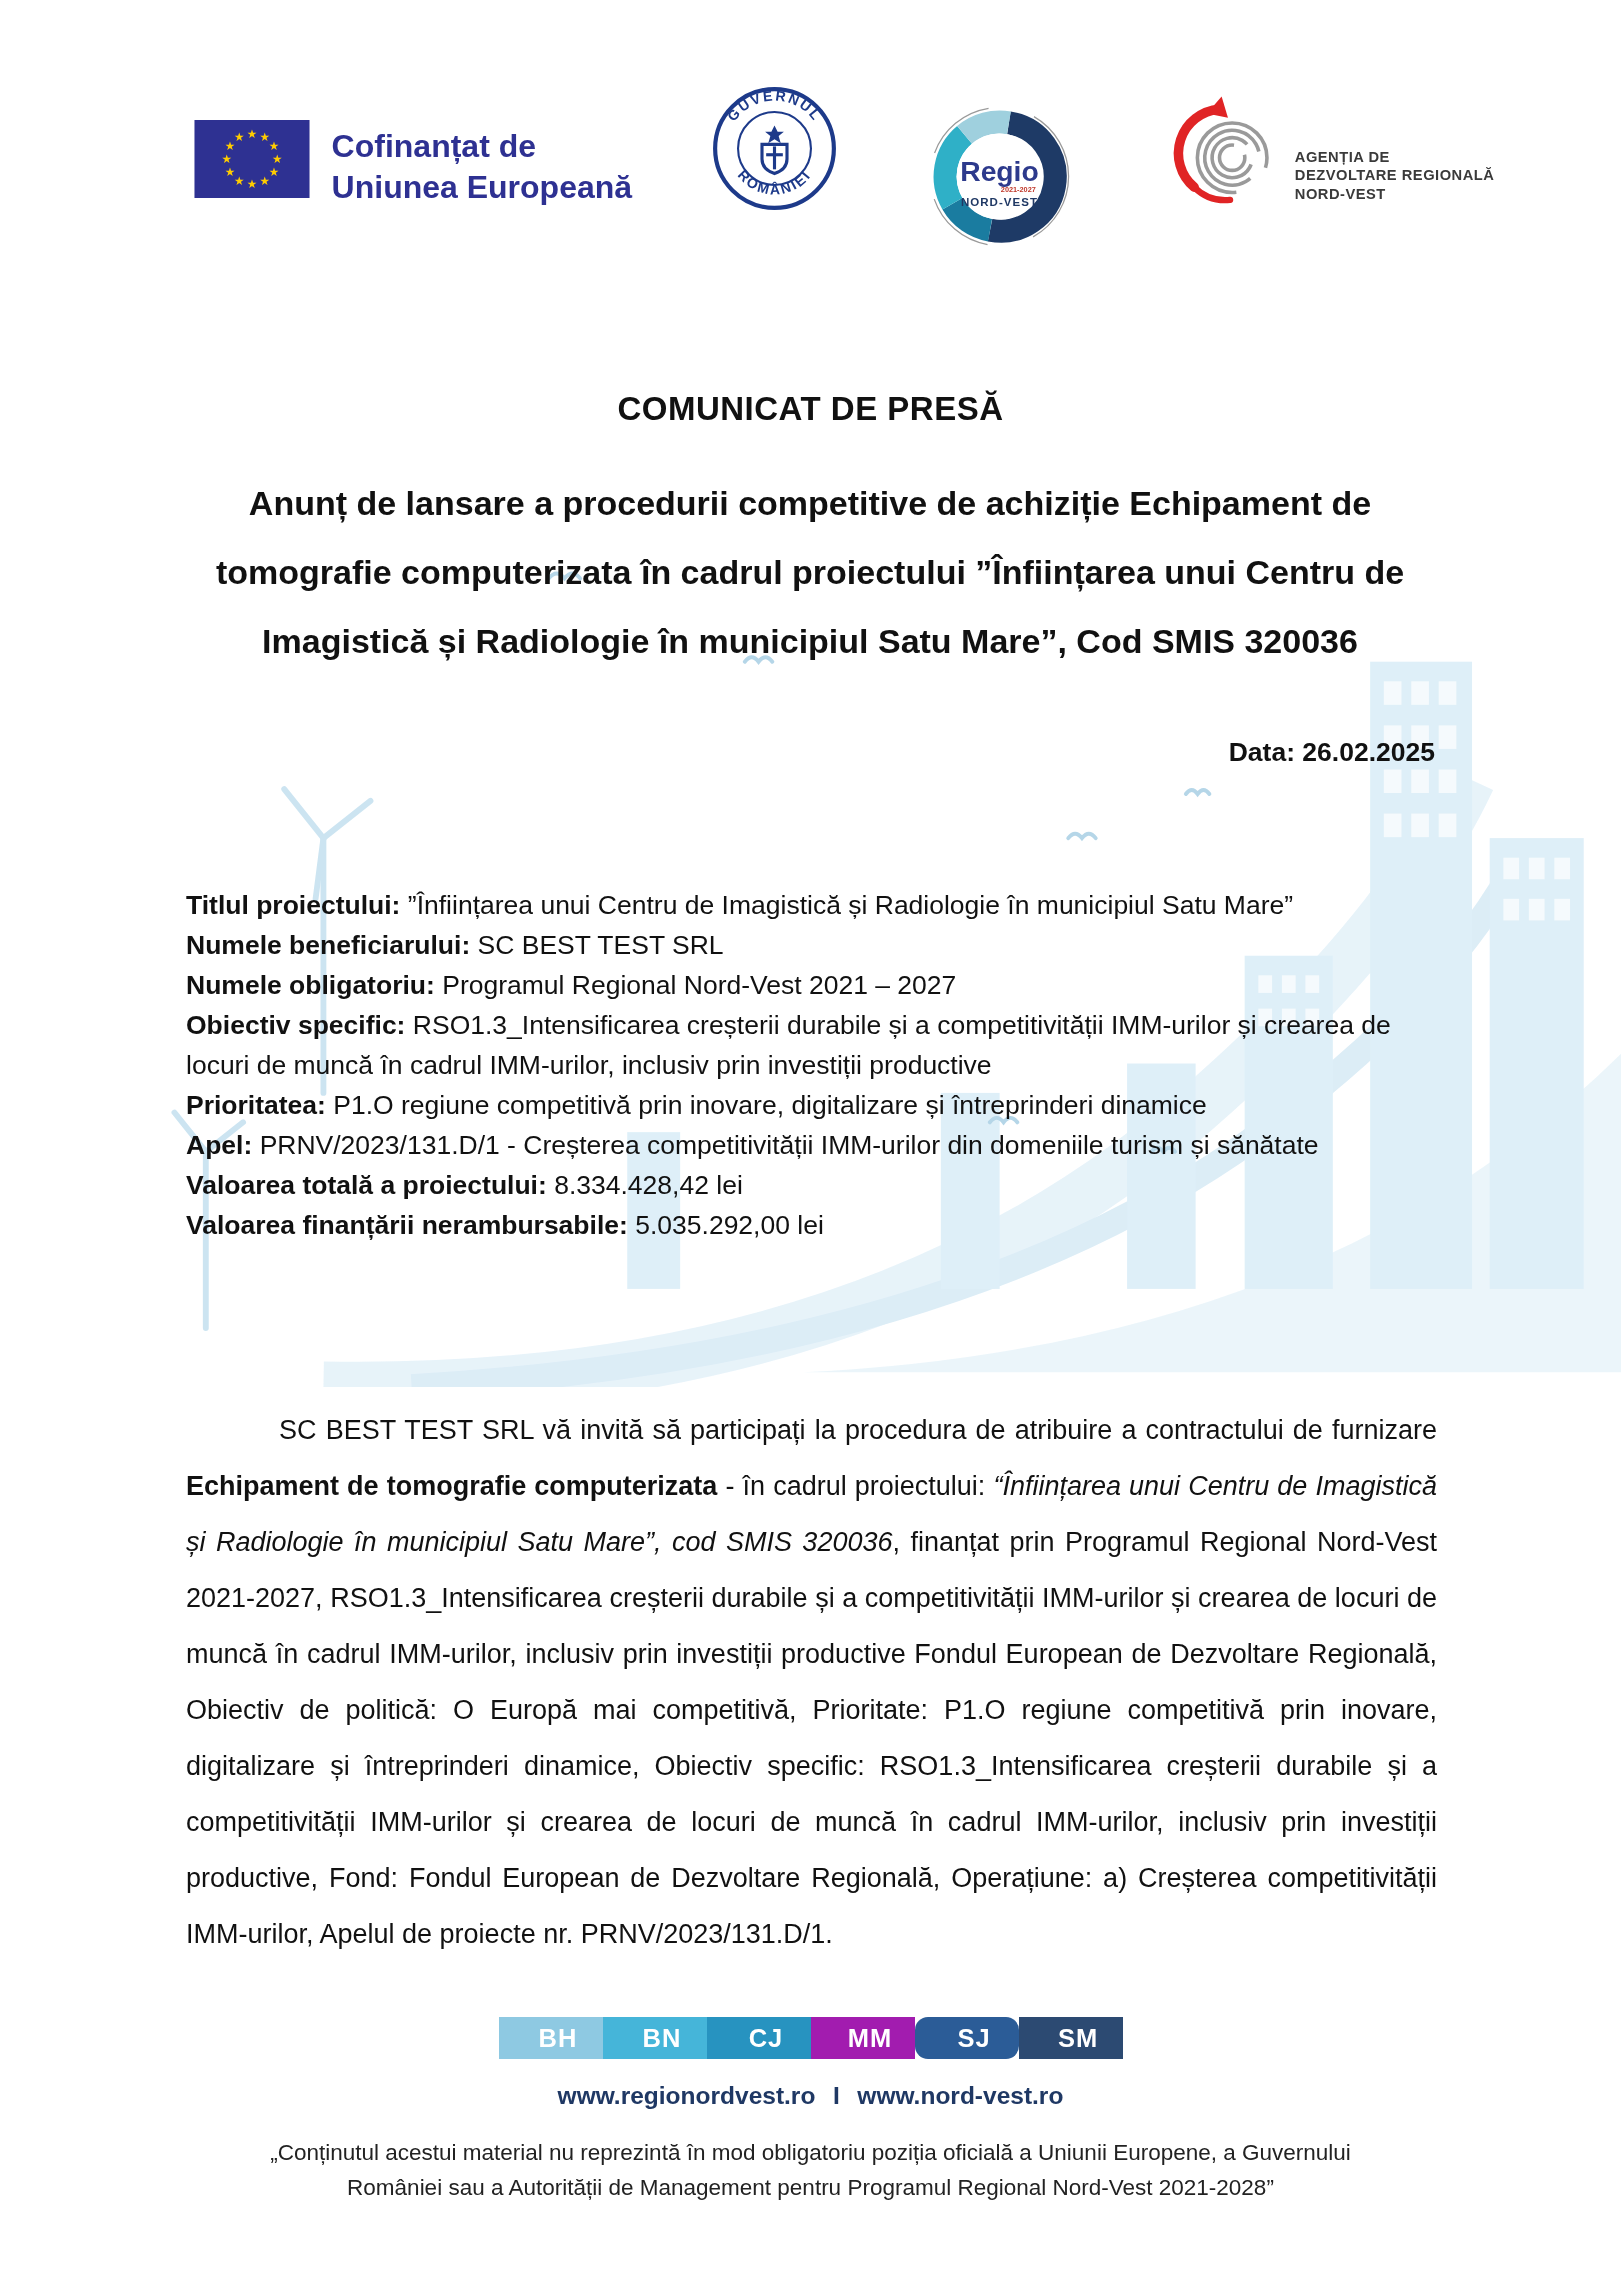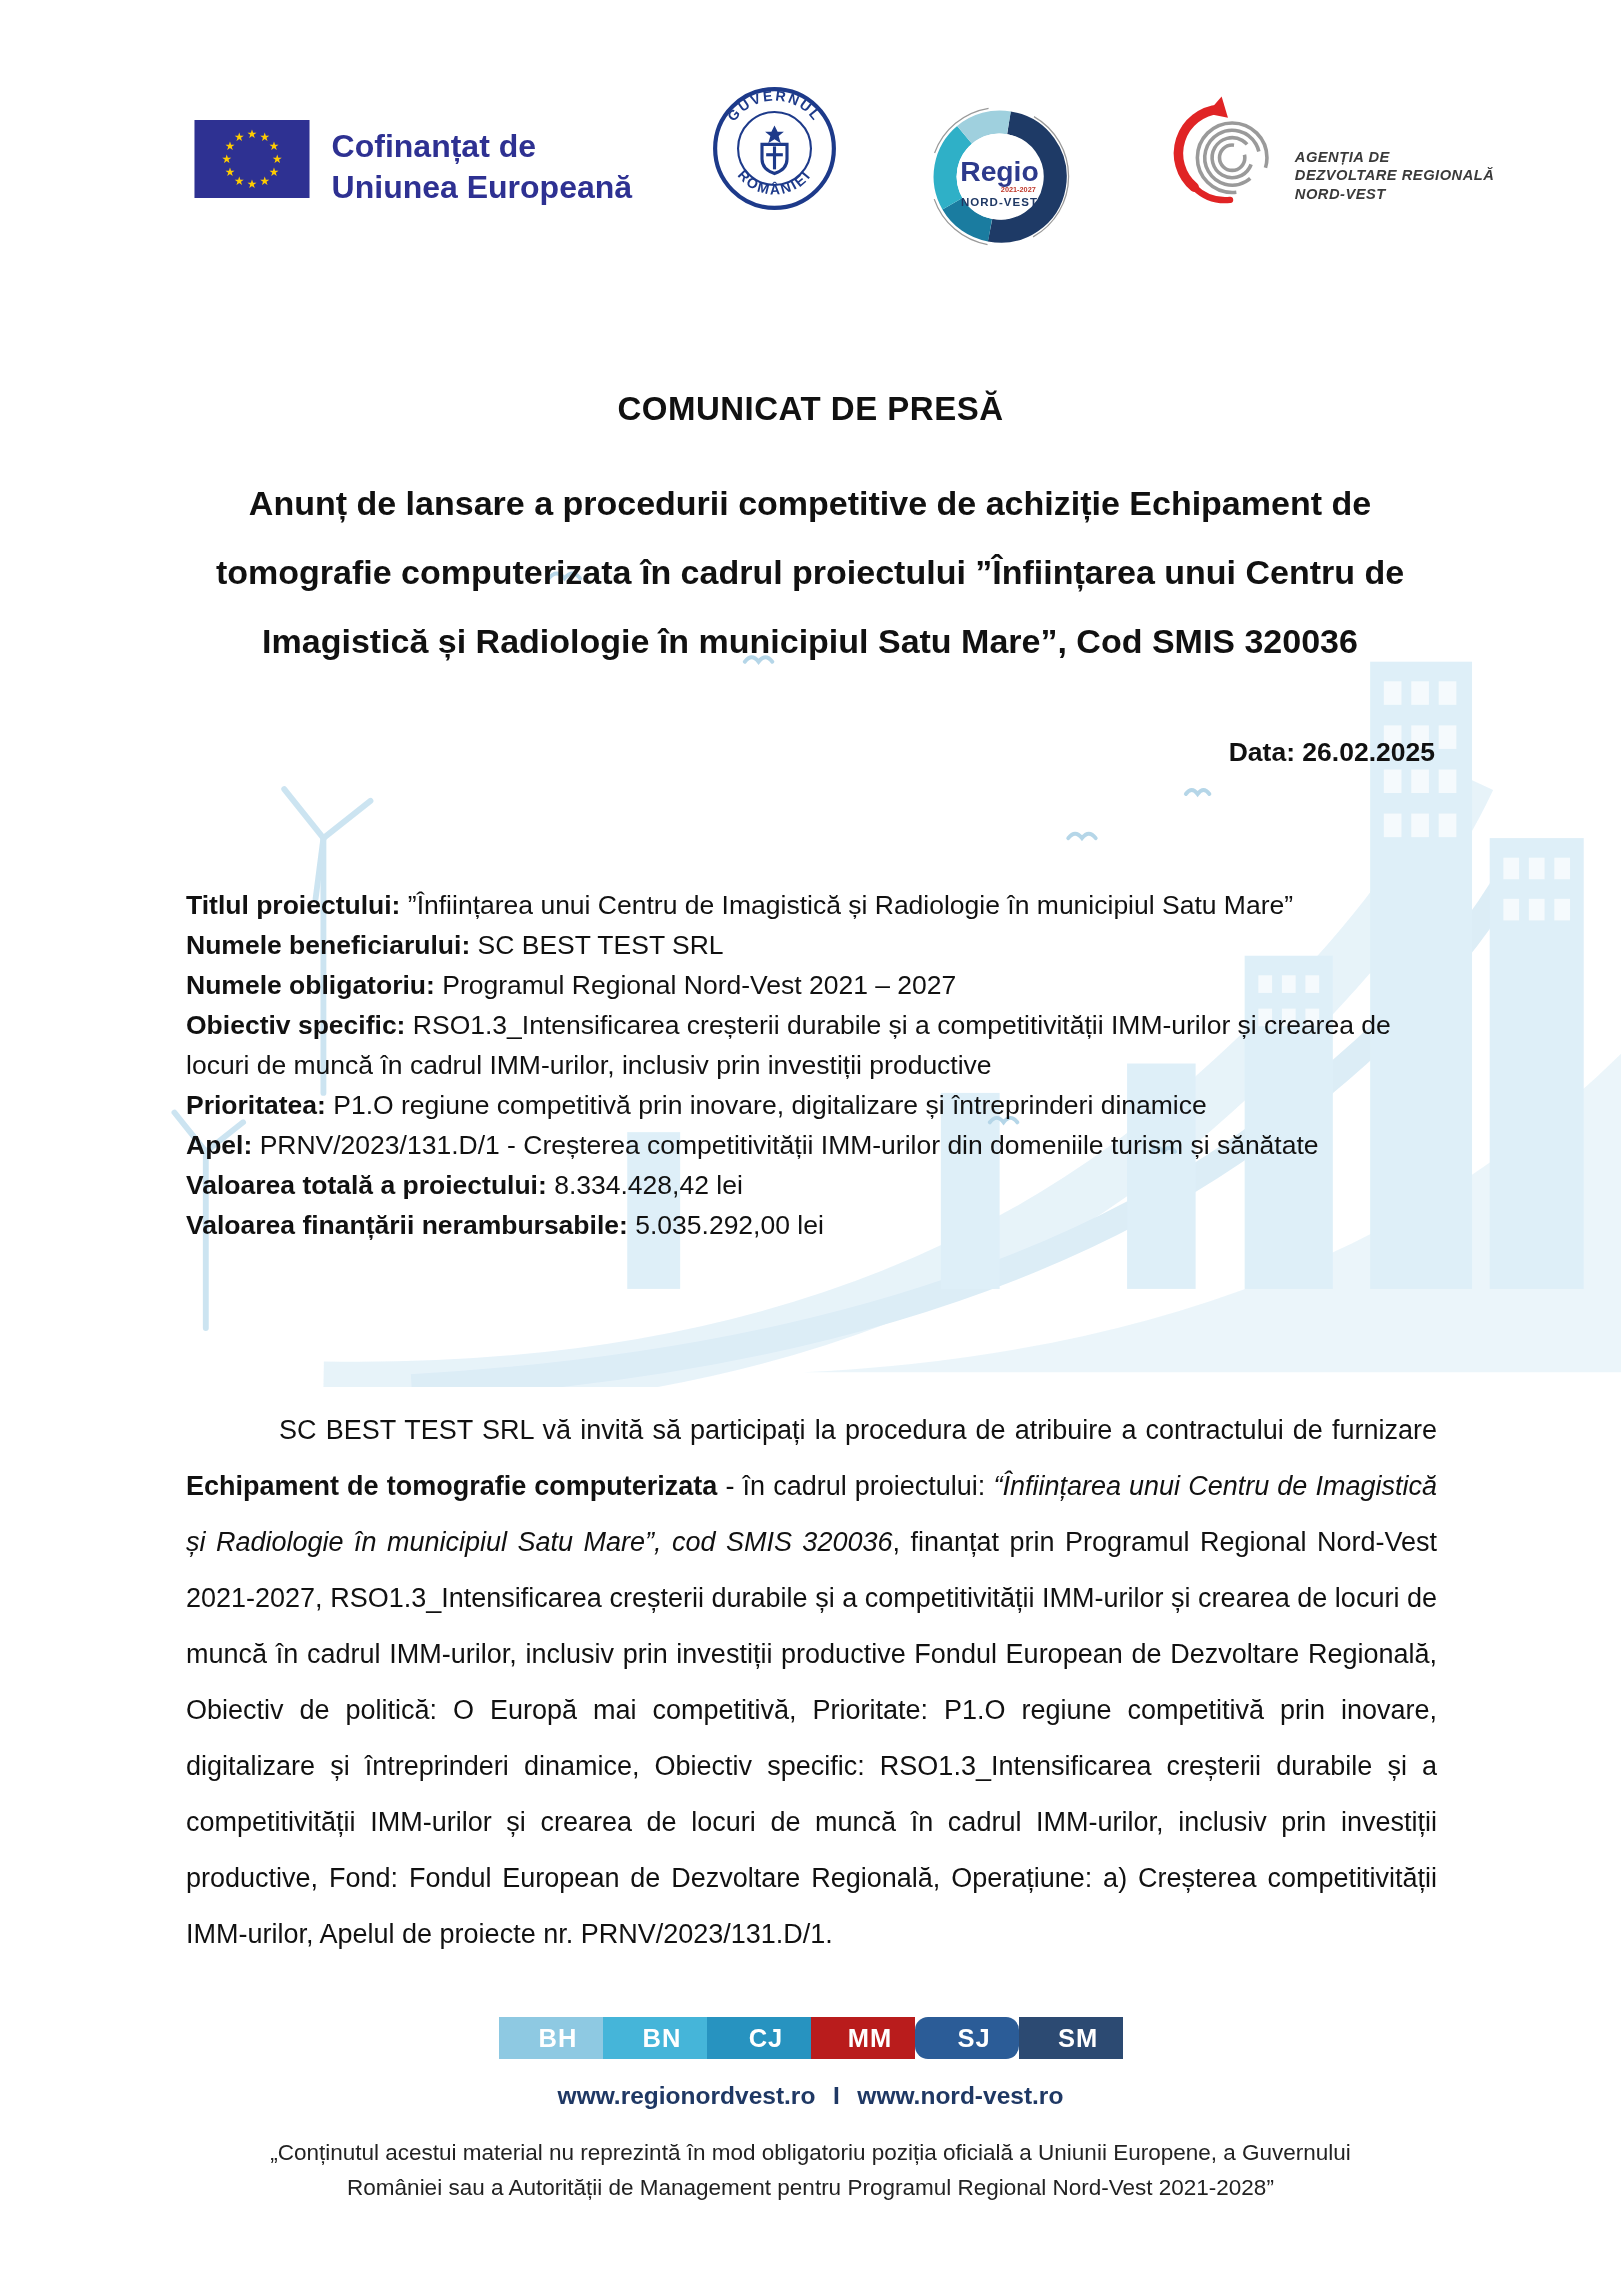--- a/index.html
+++ b/index.html
@@ -5,21 +5,21 @@
   html,body{margin:0;padding:0;background:#ffffff;}
   body{font-family:"Liberation Sans", sans-serif; color:#1a1a1a;}
   .page{position:relative; width:1621px; height:2293px; background:#ffffff; overflow:hidden;}
 
   
   .header{position:absolute; top:0; left:0; width:1621px; height:274px; z-index:2;}
   .eu-logo{position:absolute; top:110px; left:194px; display:flex; align-items:center;}
   .eu-text{margin-left:21.6px; font-weight:bold; color:#2e3192; font-size:32px; line-height:41px;margin-top:16px;}
   .gov-logo{position:absolute; top:86px; left:712px;}
   .regio-logo{position:absolute; top:98px; left:921px;}
-  .adr-logo{position:absolute; top:90px; left:1171px; display:flex; align-items:flex-end;font-style:italic;}
+  .adr-logo{position:absolute; top:90px; left:1171px; display:flex; align-items:flex-end;}
   .adr-text{margin-left:7.8px; margin-bottom:13.7px; font-size:14.7px; font-weight:bold; color:#3a3a3a; line-height:18.6px; letter-spacing:0.5px;}
 
   
   .doc-title{position:absolute; top:390px; left:0; width:100%; text-align:center;
     font-size:33px; font-weight:bold; color:#111; letter-spacing:0.5px; z-index:2;}
   .doc-heading{position:absolute; top:469px; left:173px; width:1274px; text-align:center;
     font-size:34px; font-weight:bold; color:#111; line-height:69px; z-index:2;}
   .doc-date{position:absolute; top:737px; left:186px; width:1249px; text-align:right;
     font-size:26.5px; font-weight:bold; color:#111; z-index:2;}
 
@@ -215,21 +215,21 @@
     <p class="detail"><strong>Valoarea totală a proiectului:</strong> <span>8.334.428,42 lei</span></p>
     <p class="detail"><strong>Valoarea finanțării nerambursabile:</strong> <span>5.035.292,00 lei</span></p>
   </div>
 
   <div class="body-par"><span>SC BEST TEST SRL vă invită să participați la procedura de atribuire a contractului de furnizare </span><span class="seg-b">Echipament de tomografie computerizata</span><span> - în cadrul proiectului: </span><span class="seg-i">“Înființarea unui Centru de Imagistică și Radiologie în municipiul Satu Mare”, cod SMIS 320036</span><span>, finanțat prin Programul Regional Nord-Vest 2021-2027, RSO1.3_Intensificarea creșterii durabile și a competitivității IMM-urilor și crearea de locuri de muncă în cadrul IMM-urilor, inclusiv prin investiții productive Fondul European de Dezvoltare Regională, Obiectiv de politică: O Europă mai competitivă, Prioritate: P1.O regiune competitivă prin inovare, digitalizare și întreprinderi dinamice, Obiectiv specific: RSO1.3_Intensificarea creșterii durabile și a competitivității IMM-urilor și crearea de locuri de muncă în cadrul IMM-urilor, inclusiv prin investiții productive, Fond: Fondul European de Dezvoltare Regională, Operațiune: a) Creșterea competitivității IMM-urilor, Apelul de proiecte nr. PRNV/2023/131.D/1.</span></div>
 
   <div class="county-row">
     <div class="county-box" style="background-color: rgb(142, 201, 226);">BH</div>
     <div class="county-box" style="background-color: rgb(69, 181, 217);">BN</div>
     <div class="county-box" style="background-color: rgb(39, 147, 192);">CJ</div>
-    <div class="county-box" style="background-color: #b91c1c;">MM</div>
+    <div class="county-box" style="background-color: #a21caf;">MM</div>
     <div class="county-box" style="background-color: rgb(43, 92, 151); border-radius: 13px;">SJ</div>
     <div class="county-box" style="background-color: rgb(44, 74, 114);">SM</div>
   </div>
 
   <div class="websites">
     <span>www.regionordvest.ro</span><span class="sep">I</span><span>www.nord-vest.ro</span>
   </div>
 
   <div class="disclaimer">„Conținutul acestui material nu reprezintă în mod obligatoriu poziția oficială a Uniunii Europene, a Guvernului României sau a Autorității de Management pentru Programul Regional Nord-Vest 2021-2028”</div>
 

